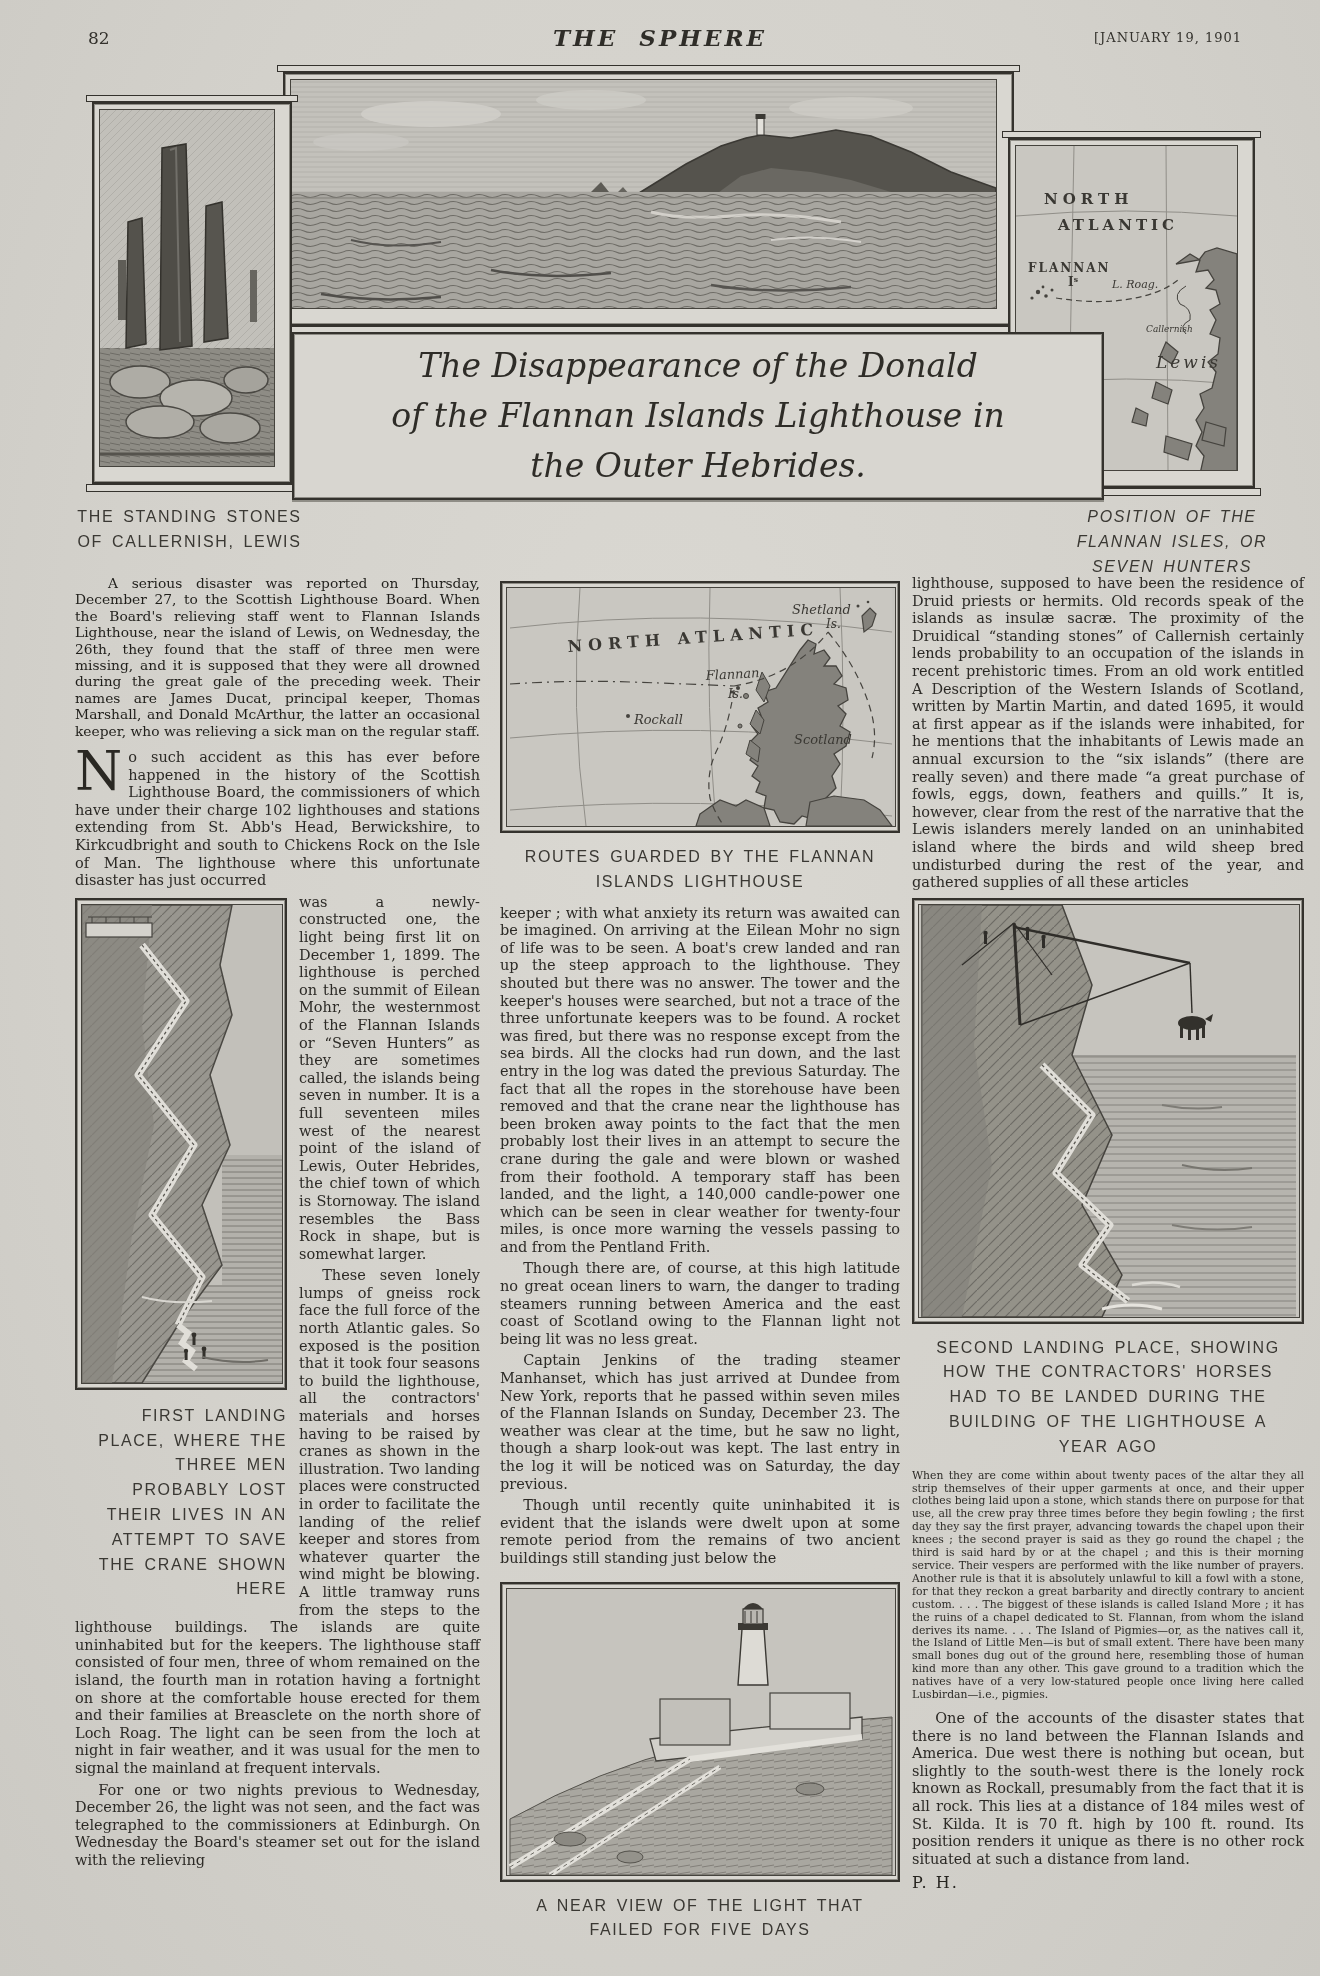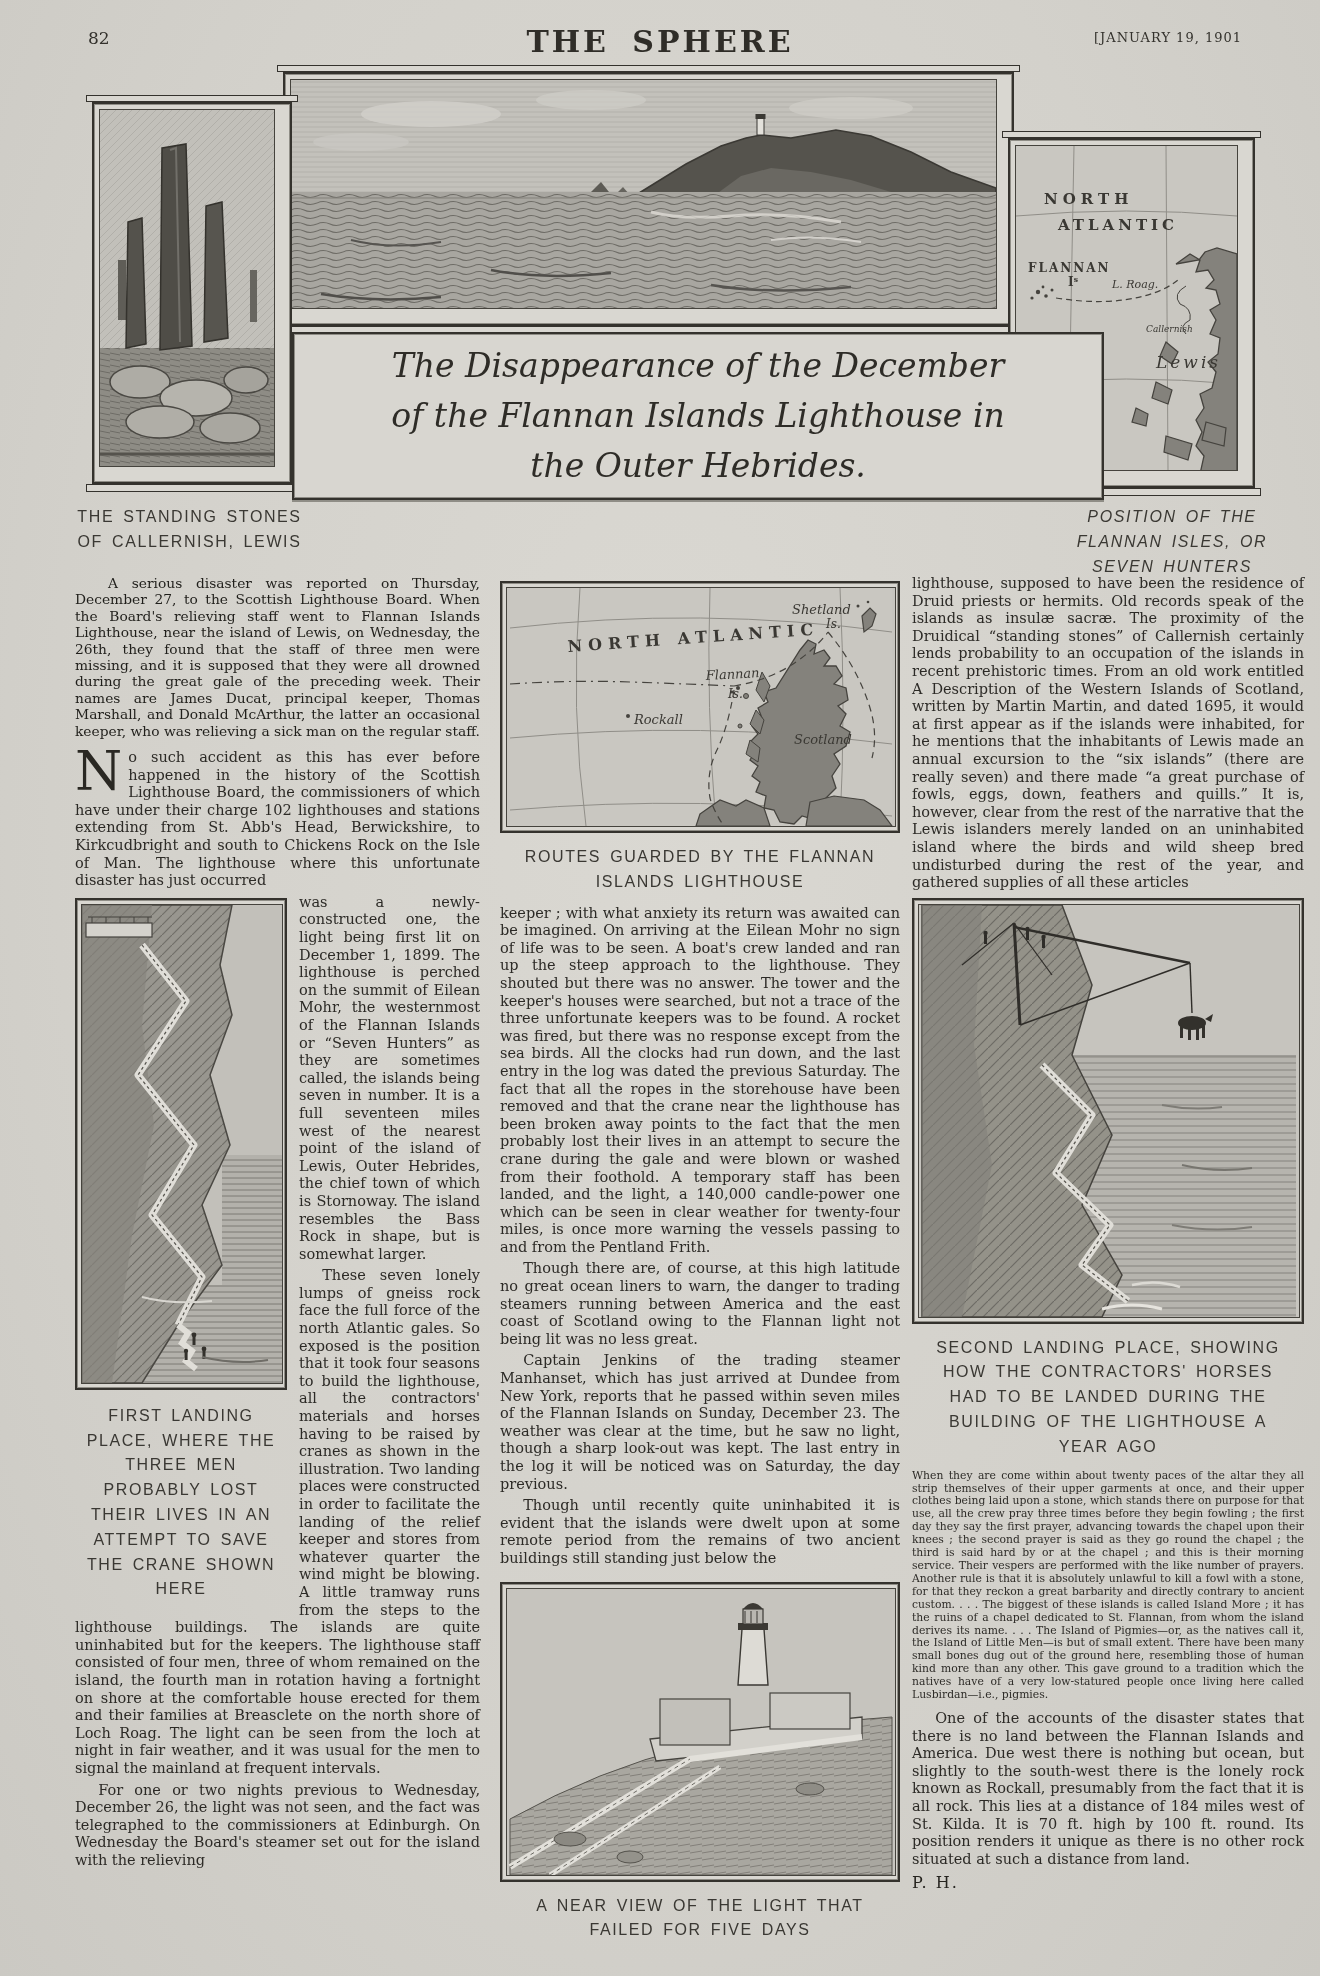--- a/index.html
+++ b/index.html
@@ -5,21 +5,21 @@
   html,body{margin:0;padding:0;background:#b9b7b2;}
   .page{
     position:relative;width:1320px;height:1976px;margin:0 auto;
     background:#d6d4ce;
     background-image:radial-gradient(ellipse at 50% 40%, #dad8d2 0%, #d3d1cb 60%, #cbc9c3 100%);
     font-family:"DejaVu Serif", serif;color:#2c2a26;overflow:hidden;
   }
   
   .hdr-num{position:absolute;left:88px;top:28px;font-size:17px;color:#33312c;}
   .hdr-title{position:absolute;left:0;right:0;top:24px;text-align:center;
-    font-weight:bold;font-size:30px;letter-spacing:3px;word-spacing:10px;color:#2f2d28;}
+    font-style:italic;font-weight:bold;font-size:23px;letter-spacing:3px;word-spacing:10px;color:#2f2d28;}
   .hdr-date{position:absolute;right:78px;top:30px;font-size:13px;letter-spacing:1px;color:#33312c;}
   
   .frame{
     position:absolute;background:#d9d7d1;border:2px solid #34322d;padding:5px;
     box-shadow:inset 0 0 0 1px #8f8d86;
   }
   .frame svg{display:block;border:1px solid #45433d;background:#c7c5bf;}
   .frame::after{ 
     content:"";position:absolute;left:-8px;right:-8px;bottom:-10px;height:6px;
     background:#d9d7d1;border:1px solid #34322d;
@@ -49,21 +49,21 @@
   #col3{left:912px;width:392px;}
   .col p{margin:0 0 4px 0;text-indent:1.6em;}
   .col p.noindent{text-indent:0;}
   p.intro{font-size:13.8px;line-height:16.4px;color:#201f1b;margin-bottom:10px;}
   .dropcap{float:left;font-size:54px;line-height:42px;padding:2px 6px 0 0;color:#2a2823;}
   
   .fig-landing1{float:left;width:212px;margin:4px 12px 2px 0;}
   .fig-landing1 .frame-inline{position:relative;background:#d9d7d1;border:2px solid #34322d;padding:4px;
     box-shadow:inset 0 0 0 1px #8f8d86;}
   .fig-landing1 .frame-inline svg{display:block;border:1px solid #45433d;background:#c7c5bf;}
-  .fig-landing1 .cap{margin-top:14px;text-align:center;}
+  .fig-landing1 .cap{margin-top:14px;text-align:right;}
   figure{margin:0;padding:0;}
   .colfig{margin:6px 0 6px 0;}
   .colfig .frame-inline{position:relative;background:#d9d7d1;border:2px solid #34322d;padding:4px;
     box-shadow:inset 0 0 0 1px #8f8d86;}
   .colfig .frame-inline svg{display:block;border:1px solid #45433d;background:#c7c5bf;width:100%;}
   .colfig .cap{margin:12px auto 10px auto;width:92%;}
   .quote{font-size:10.8px;line-height:12.9px;text-align:justify;color:#2e2c28;margin:4px 0 8px 0;}
   .signature{text-align:left;font-size:16px;letter-spacing:2px;margin-top:6px;padding-right:40px;color:#26241f;}
   
   text{fill:#3a3833;}
@@ -178,21 +178,21 @@
       <text class="sv-caps" x="52" y="140" font-size="12">Iˢ</text>
       <text class="sv-script" x="96" y="142" font-size="11">L. Roag.</text>
       <text class="sv-script" x="130" y="186" font-size="9" fill="#5a5852">Callernish</text>
       <text class="sv-script" x="140" y="222" font-size="17" letter-spacing="3" fill="#35332e">Lewis</text>
       <rect x="8" y="300" width="22" height="13" fill="#b4b2ac" stroke="#45433e" stroke-width="0.8"></rect>
       <text class="sv-sans" x="11" y="310" font-size="8.5">P.H</text>
     </svg>
   </div>
 
   <div class="title-box">
-    <span>The Disappearance of the December</span>
+    <span>The Disappearance of the Donald</span>
     <span>of the Flannan Islands Lighthouse in</span>
     <span>the Outer Hebrides.</span>
   </div>
 
   <div class="cap cap-abs" style="left:62px;top:505px;width:255px;">THE STANDING STONES OF CALLERNISH, LEWIS</div>
   <div class="cap cap-abs" style="left:1052px;top:505px;width:240px;font-style:italic;">POSITION OF THE FLANNAN ISLES, OR SEVEN HUNTERS</div>
 
   <div class="col" id="col1">
     <p class="intro noindent" style="text-indent:2.4em;">A serious disaster was reported on Thursday, December 27, to the Scottish Lighthouse Board. When the Board's relieving staff went to Flannan Islands Lighthouse, near the island of Lewis, on Wednesday, the 26th, they found that the staff of three men were missing, and it is supposed that they were all drowned during the great gale of the preceding week. Their names are James Ducat, principal keeper, Thomas Marshall, and Donald McArthur, the latter an occasional keeper, who was relieving a sick man on the regular staff.</p>
     <p class="noindent"><span class="dropcap">N</span><span>o such accident as this has ever before happened in the history of the Scottish Lighthouse Board, the commissioners of which have under their charge 102 lighthouses and stations extending from St. Abb's Head, Berwickshire, to Kirkcudbright and south to Chickens Rock on the Isle of Man.  The lighthouse where this unfortunate disaster has just occurred</span></p>

